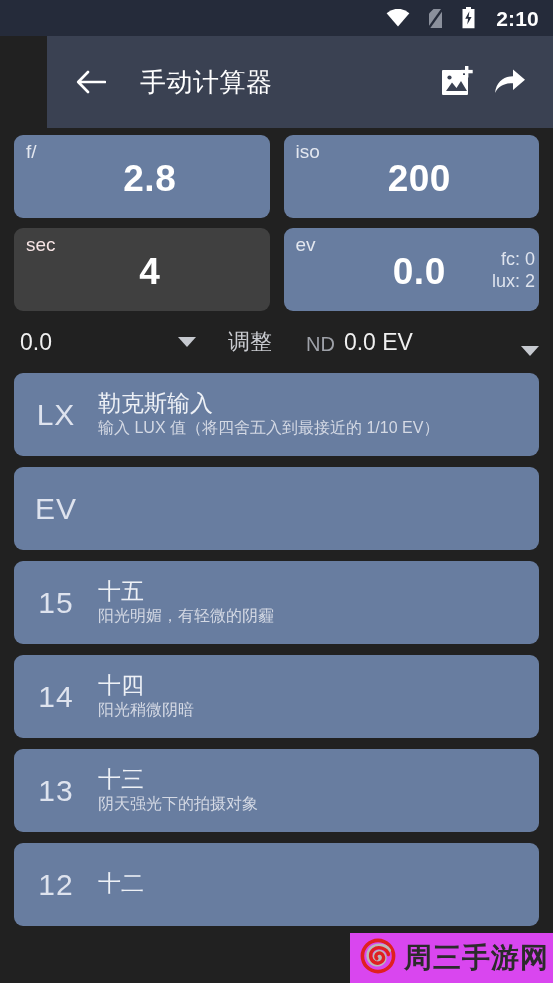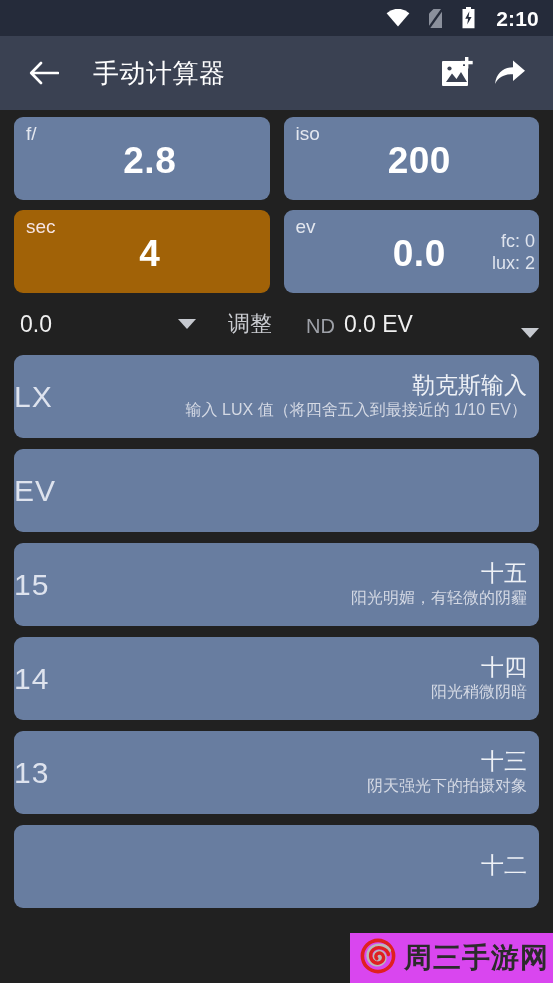--- a/index.html
+++ b/index.html
@@ -33,25 +33,26 @@
     color: #ffffff;
     font-size: 21px;
     font-weight: bold;
     letter-spacing: .2px;
     line-height: 1;
     margin-left: 2px;
   }
 
   
   .appbar {
-    height: 74px;
+    height: 92px;
     background: #3a4152;
     display: flex;
     align-items: center;
     padding: 0 17px 0 24px;
+    margin-left: 47px;
   }
   .back-btn { width: 40px; height: 40px; display: flex; align-items: center; justify-content: center; cursor: pointer; }
   .appbar-title {
     color: #ffffff;
     font-size: 26px;
     margin-left: 29px;
     flex: 1;
     white-space: nowrap;
     letter-spacing: .5px;
   }
@@ -65,21 +66,21 @@
     gap: 10px 14px;
   }
   .vcard {
     position: relative;
     height: 83px;
     border-radius: 9px;
     background: #687da0;
     overflow: hidden;
     cursor: pointer;
   }
-  .vcard.alert { background: #a16207; }
+  .vcard.alert { background: #404040; }
   .vcard-label {
     position: absolute;
     left: 12px;
     top: 7px;
     font-size: 19px;
     color: #e3e7ef;
     line-height: 1;
   }
   .vcard.alert .vcard-label { color: #f6e4e4; }
   .vcard-value {
@@ -151,25 +152,26 @@
     background: #687da0;
     margin-bottom: 11px;
     display: flex;
     align-items: center;
     cursor: pointer;
     overflow: hidden;
   }
   .lrow-code {
     width: 84px;
     flex: none;
+    text-align: center;
     color: #dee3ee;
     font-size: 30px;
     letter-spacing: 1px;
   }
-  .lrow-text { flex: 1; padding-right: 12px; text-align: right; }
+  .lrow-text { flex: 1; padding-right: 12px; }
   .lrow-title {
     color: #eef1f6;
     font-size: 23px;
     line-height: 1.15;
     white-space: nowrap;
   }
   .lrow-sub {
     color: #d4d9e4;
     font-size: 16px;
     line-height: 1.3;
@@ -321,20 +323,21 @@
 
     <div class="lrow">
       <span class="lrow-code">13</span>
       <span class="lrow-text">
         <span class="lrow-title">十三</span>
         <span class="lrow-sub" style="display:block">阴天强光下的拍摄对象</span>
       </span>
     </div>
 
     <div class="lrow">
+      <span class="lrow-code">12</span>
       <span class="lrow-text">
         <span class="lrow-title">十二</span>
         <span class="lrow-sub" style="display:block"></span>
       </span>
     </div>
 
   </div>
 
   <div class="watermark">
     <span>

